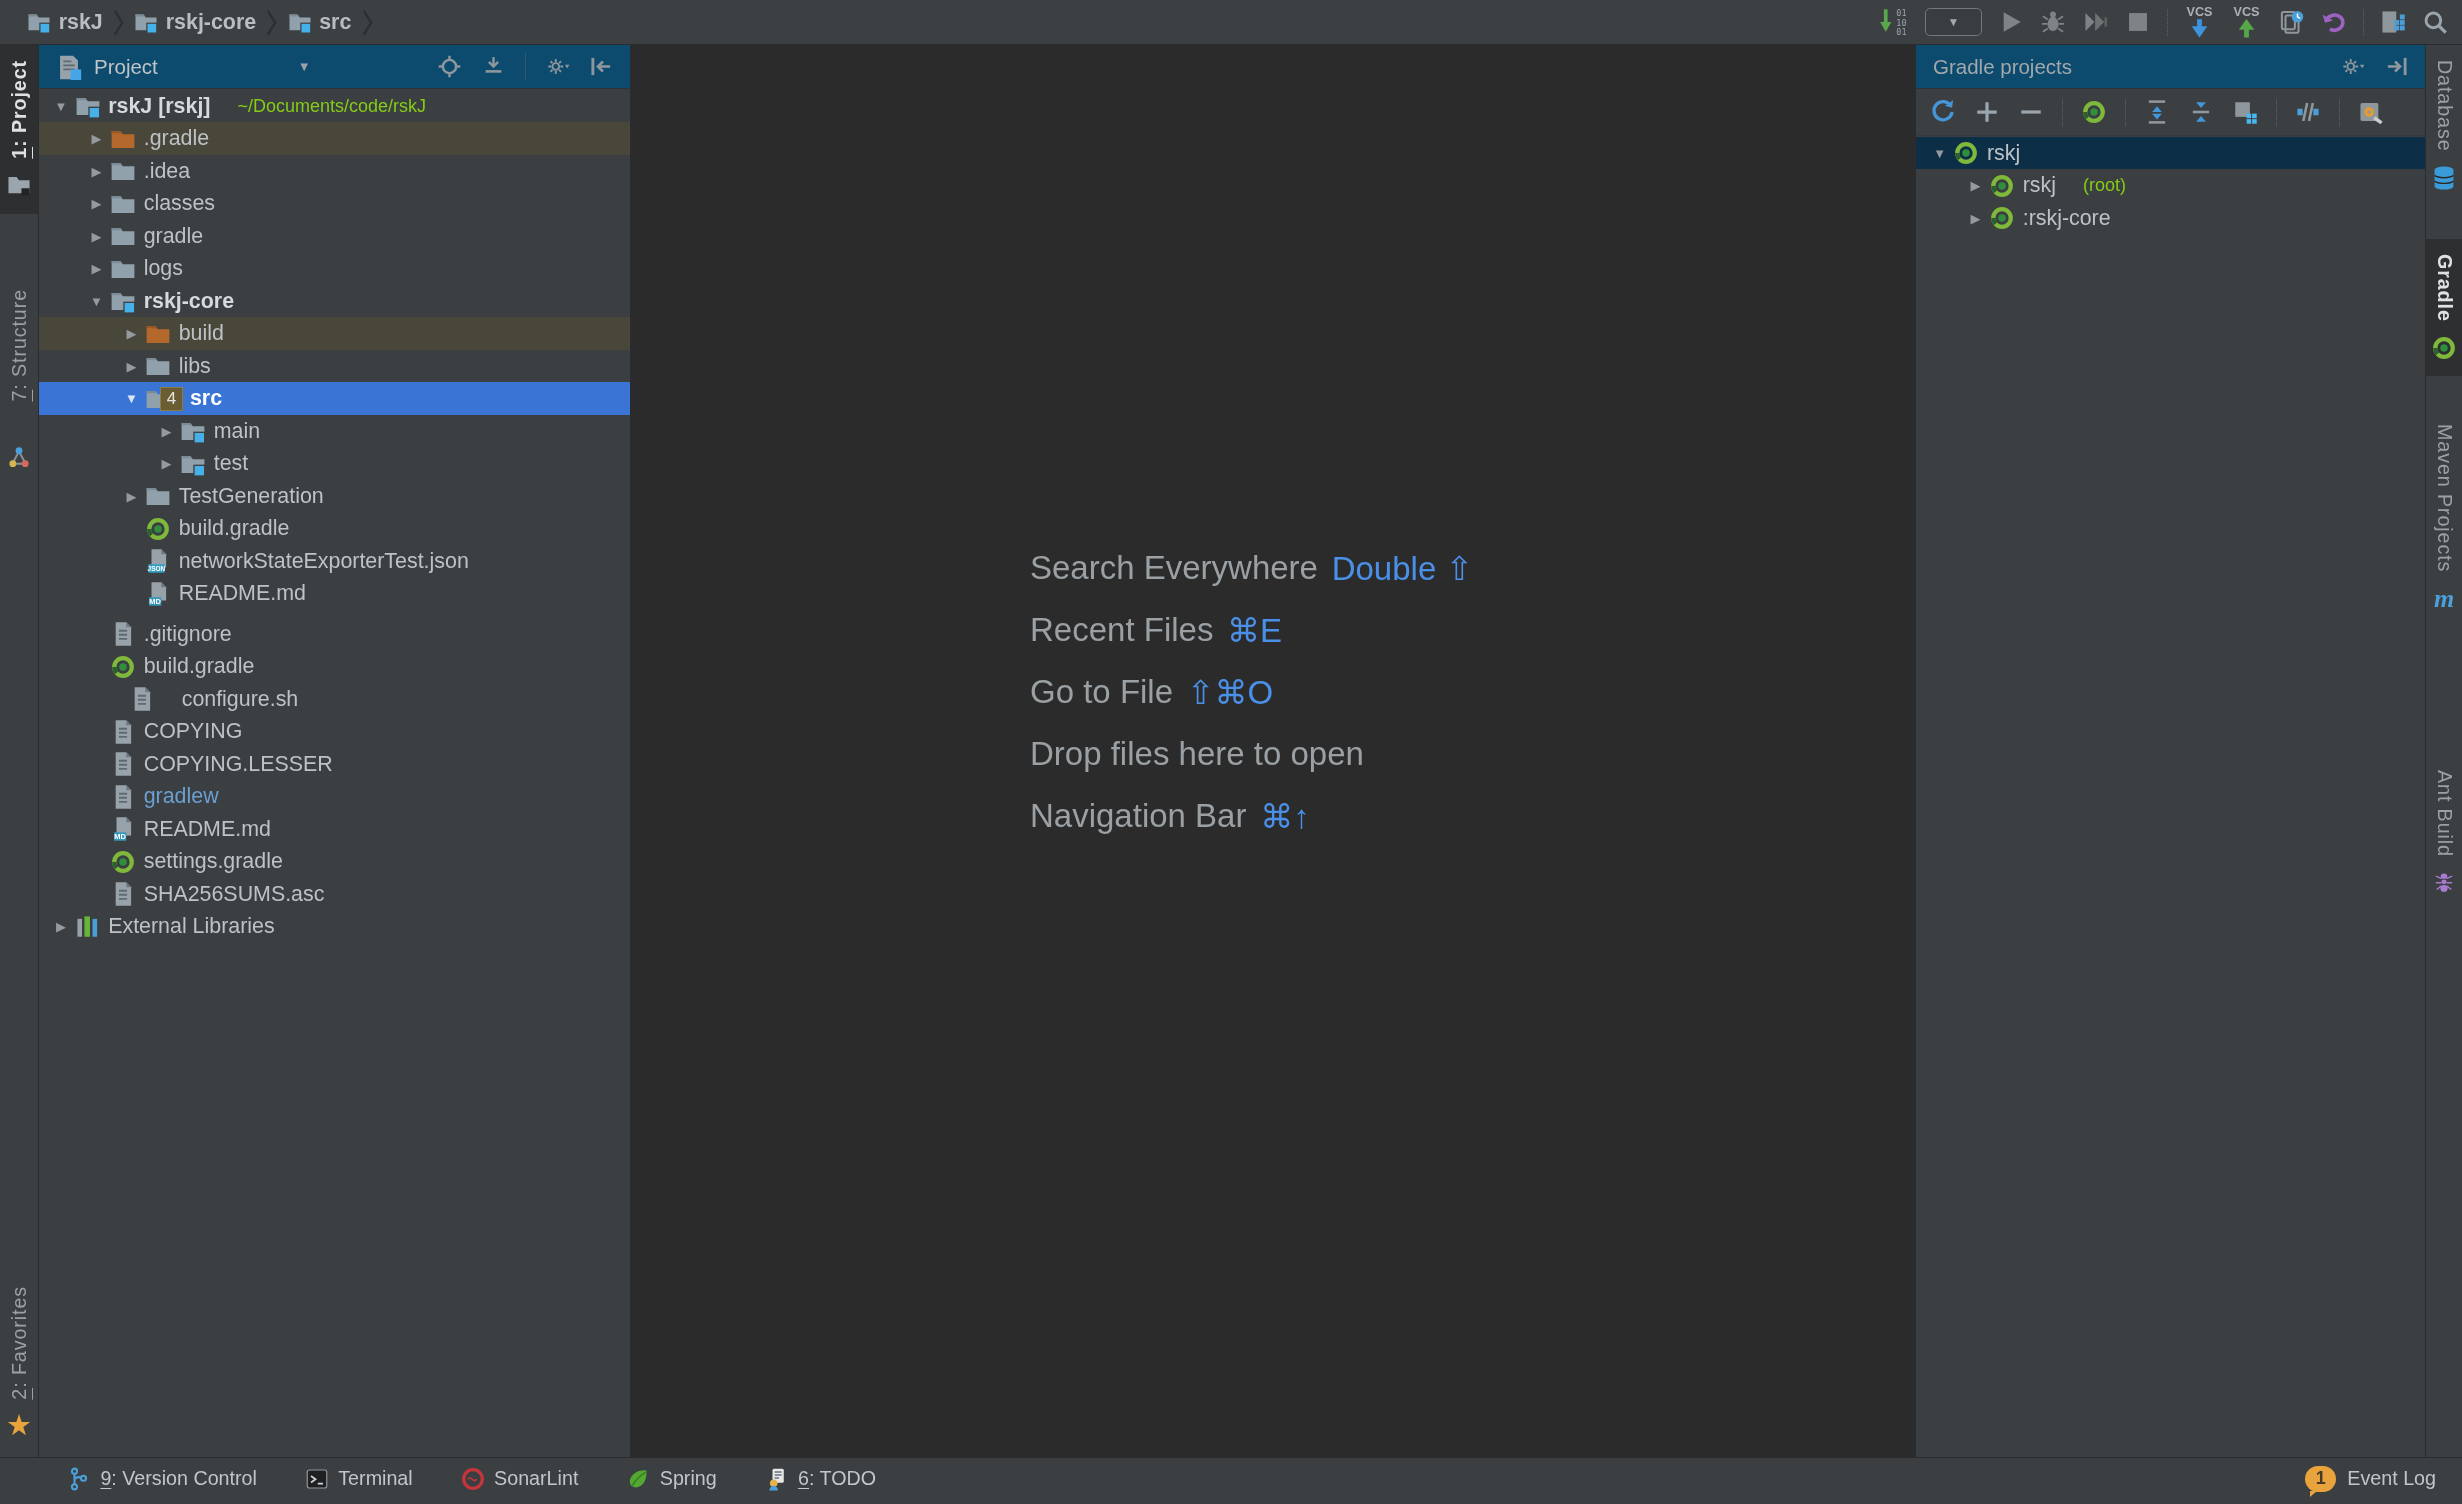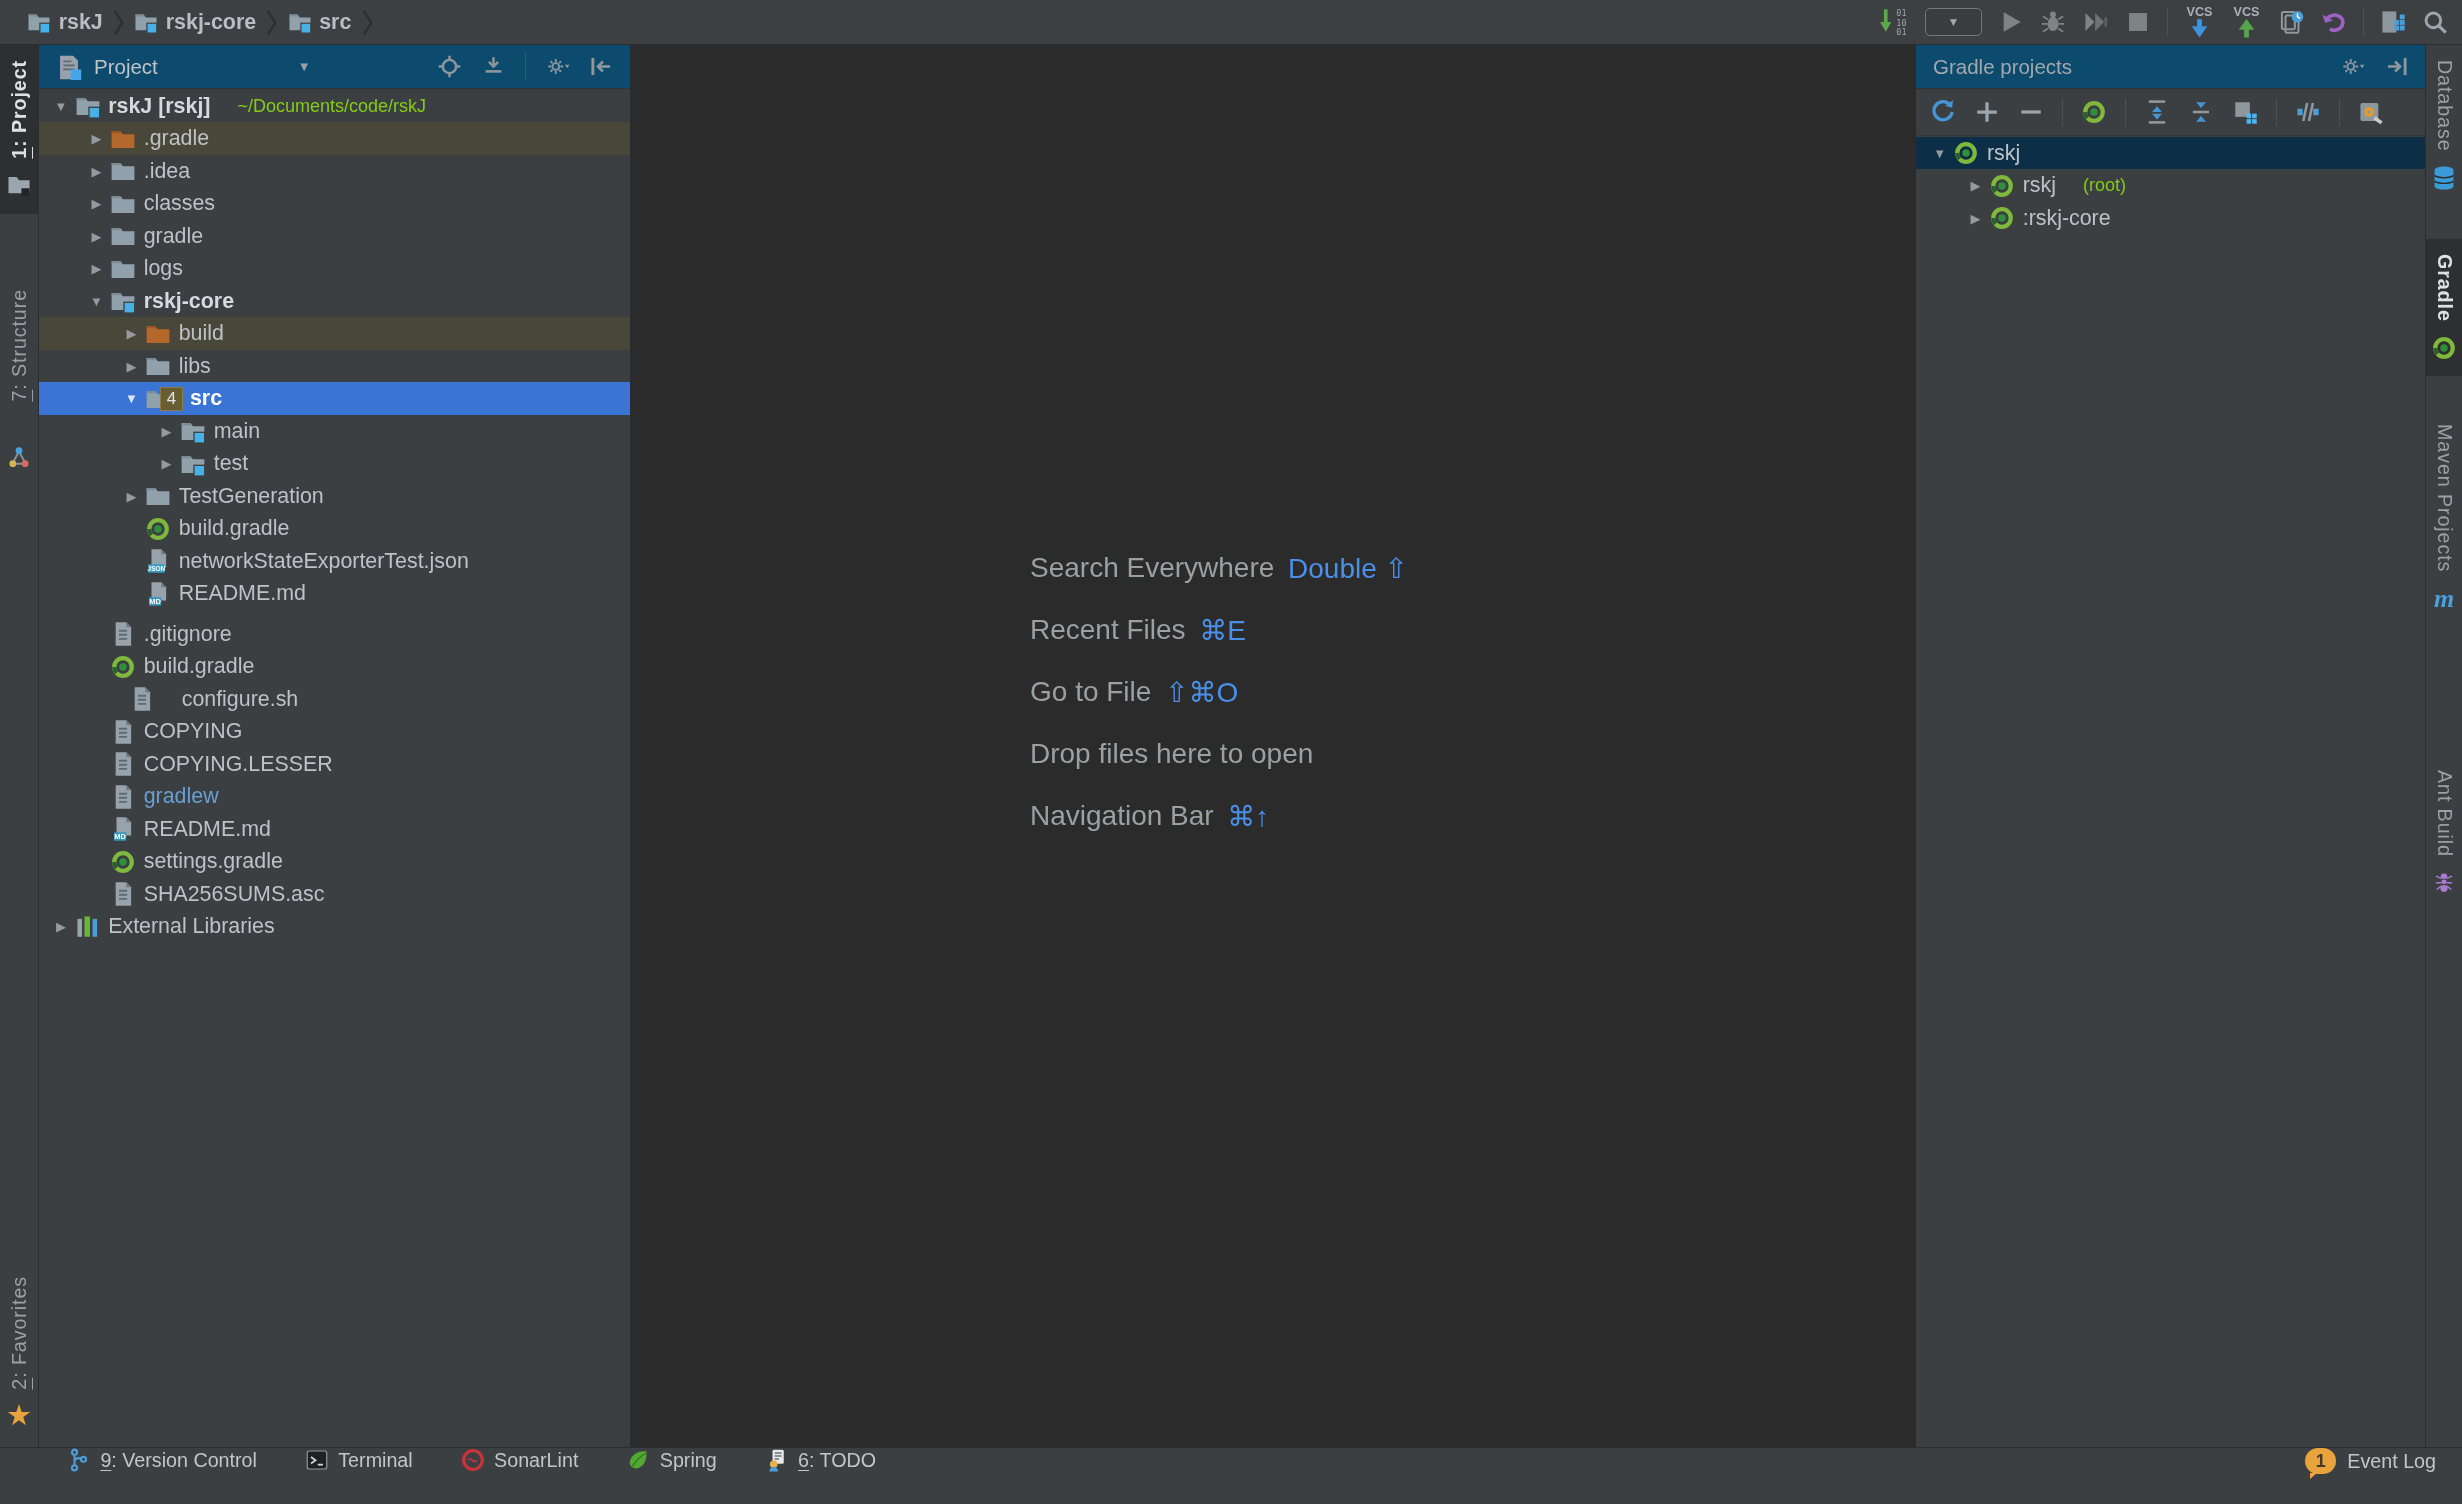--- a/index.html
+++ b/index.html
@@ -71,27 +71,27 @@
   .trow.tint{background:#49463a;}
   .lbl.b{font-weight:bold;color:#d6dade;}
   .lbl.link{color:#6a9fd2;}
   .sfx{color:#84cc16;margin-left:27px;font-size:18px;}
   .badge4{background:#6b5d33;border:1.7px solid #8d7c46;color:#e3e3e3;font-size:17px;line-height:1;
           padding:2.6px 6px;margin:0 6.8px 0 -19px;z-index:1;}
 
   
   .editor{flex:1;background:#2b2b2b;position:relative;min-width:0;}
   .shortcuts{position:absolute;left:399px;top:492px;}
-  .sline{height:62px;display:flex;align-items:center;gap:13.7px;font-size:28px;}
+  .sline{height:62px;display:flex;align-items:center;gap:13.7px;font-size:33px;}
   .slabel,.drop{color:#9aa0a3;}
   .skeys{color:#4a90e8;}
 
   
-  .statusbar{height:41px;background:#3c3f41;border-top:0.9px solid #2a2d2f;display:flex;align-items:flex-start;
-             padding:0 26px 16px 67px;font-size:19.7px;color:#c2c6c9;flex:none;}
+  .statusbar{height:41px;background:#3c3f41;border-top:0.9px solid #2a2d2f;display:flex;align-items:center;
+             padding:0 26px 6px 67px;font-size:19.7px;color:#c2c6c9;flex:none;}
   .status-left{display:flex;align-items:center;gap:48px;}
   .sitem{display:flex;align-items:center;gap:9.4px;}
   .sitem .icon{width:24px;height:24px;}
   .status-right{margin-left:auto;display:flex;align-items:center;gap:11px;}
   .event-badge{min-width:31px;height:26px;background:#e8a33d;border-radius:13px;color:#453a26;
                font-weight:bold;font-size:18px;display:flex;align-items:center;justify-content:center;
                position:relative;}
   .event-badge:after{content:"";position:absolute;left:4.3px;bottom:-5.1px;width:0;height:0;
                border-top:6.8px solid #e8a33d;border-right:7.7px solid transparent;}
   u{text-underline-offset:2.6px;}

